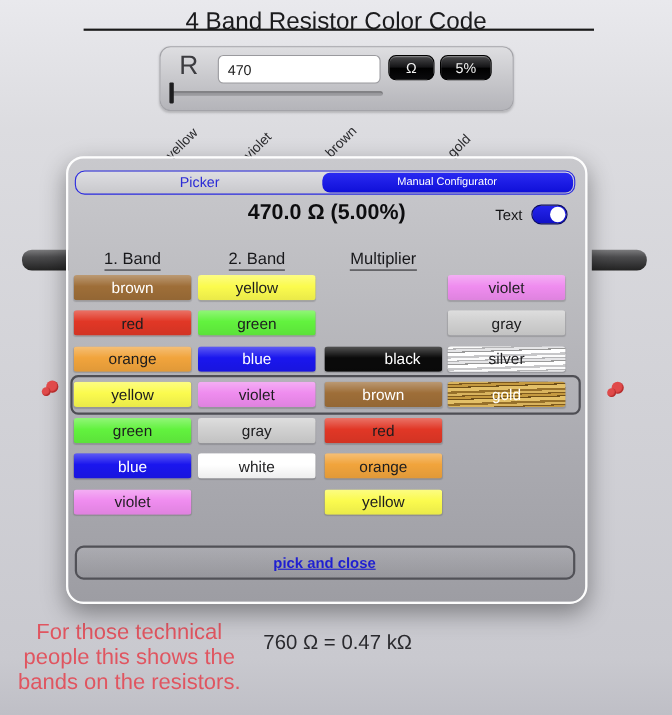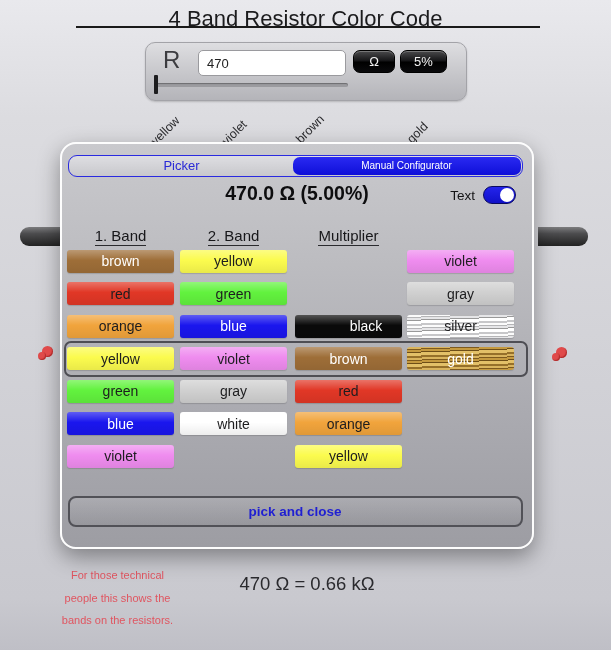--- a/index.html
+++ b/index.html
@@ -92,25 +92,25 @@
     background-image:linear-gradient(180deg,rgba(255,255,255,.30) 0%,rgba(255,255,255,0) 45%,rgba(0,0,0,.07) 100%);
     box-shadow:0 1px 1px rgba(0,0,0,.15);
   }
   .tex-silver { background-image:repeating-linear-gradient(178deg,#fbfbfb 0 2px,#b5b5b7 2px 3px,#e6e6e8 3px 5px,#999 5px 6px,#fff 6px 9px,#c7c7c9 9px 11px); }
   .tex-gold   { background-image:repeating-linear-gradient(178deg,#d9b45e 0 2px,#7e5a1e 2px 3px,#c59a40 3px 5px,#6e4e18 5px 6px,#e3c068 6px 9px,#96702a 9px 11px); }
   .sel-outline { left:1.5px; top:196.5px; width:464px; height:36px; border:2.5px solid #4e4e54; border-radius:7px; background:transparent; }
   .pick-btn {
     left:5.5px; top:351.5px; width:455px; height:31px; border-radius:8px;
     border:2px solid #515157; background:linear-gradient(180deg,rgba(255,255,255,.10),rgba(0,0,0,.05));
     display:flex; align-items:center; justify-content:center;
-    color:#1f1fd2; font-weight:bold; font-size:13.5px;
+    color:#1f1fd2; font-weight:bold; font-size:13.5px;text-decoration:underline;
   }
 
   
-  .footer-note { left:15px; top:564px; width:205px; text-align:center; color:#e05560; font-size:11px; line-height:22.5px; }
+  .footer-note { left:15px; top:564px; width:205px; text-align:center; color:#e05560; font-size:20px; line-height:22.5px; }
   .equations   { left:172px; top:567px; width:270px; text-align:center; color:#2a2a2e; font-size:18.5px; line-height:33.5px; }
 </style>
 </head>
 <body>
 
 <div class="abs page-title">4 Band Resistor Color Code</div>
 <div class="abs title-rule"></div>
 
 <div class="abs top-panel">
   <div class="abs r-label">R</div>
@@ -182,14 +182,14 @@
 
   <div class="abs pick-btn">pick and close</div>
 </div>
 
 <div class="abs footer-note">
   <div>For those technical</div>
   <div>people this shows the</div>
   <div>bands on the resistors.</div>
 </div>
 <div class="abs equations">
-  <div>470 Ω = 0.66 kΩ</div>
+  <div>760 Ω = 0.47 kΩ</div>
 </div>
 
 </body></html>

